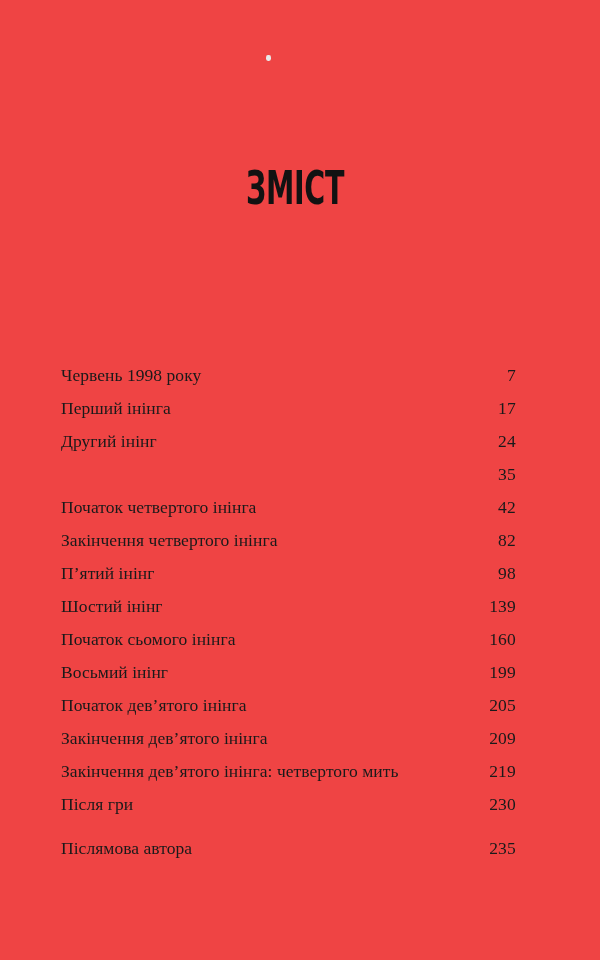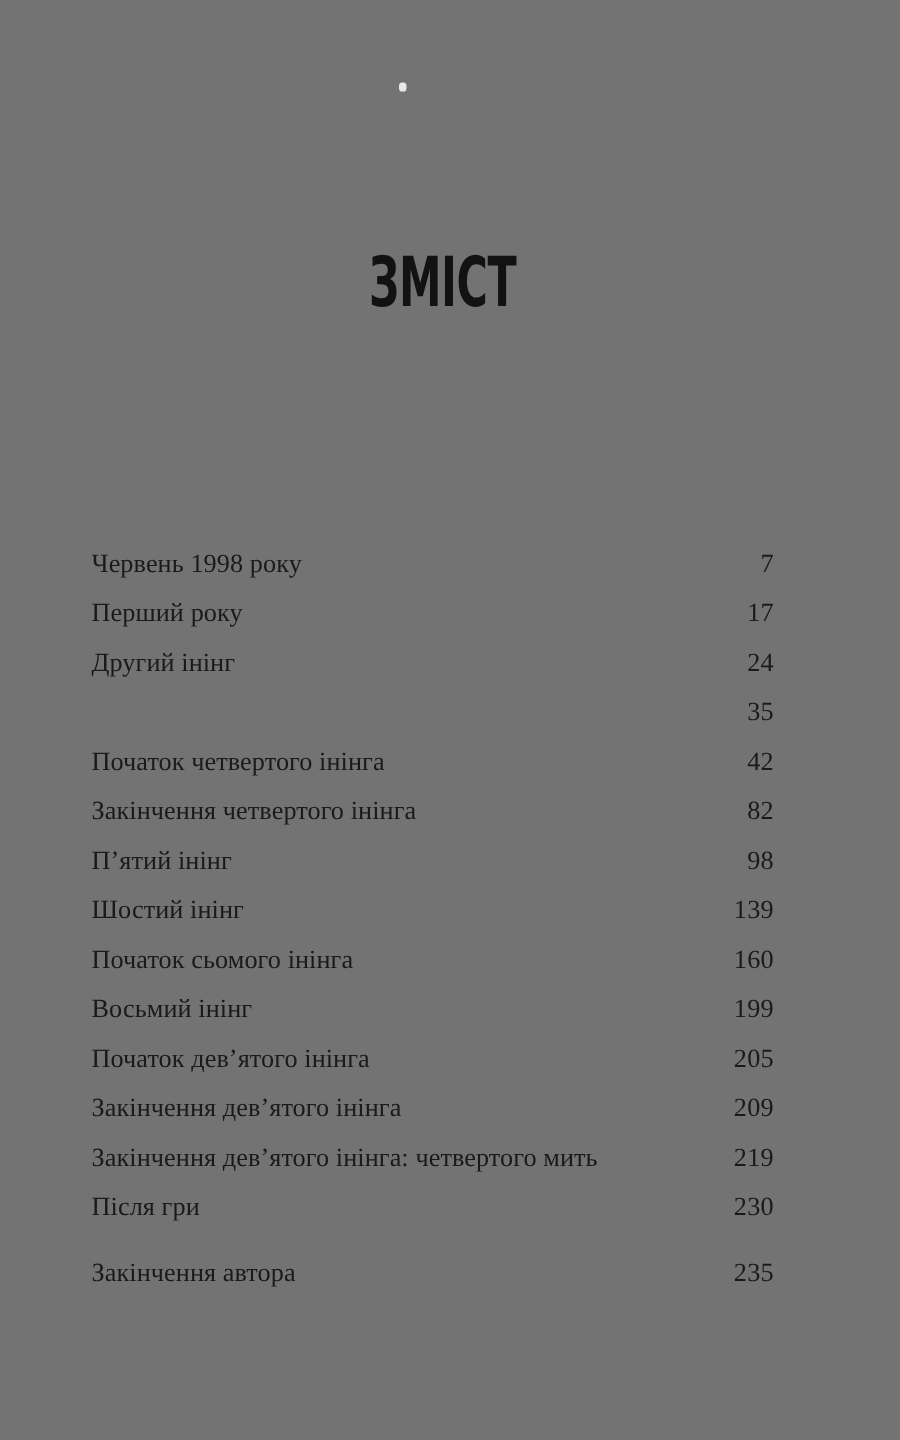--- a/index.html
+++ b/index.html
@@ -13,21 +13,21 @@
     position: relative;
     overflow: hidden;
     font-family: "Liberation Serif", "DejaVu Serif", serif;
     color: #1a1a1a;
     -webkit-font-smoothing: antialiased;
   }
 
   .page {
     position: absolute;
     inset: 0;
-    background: #737373;
+    background: #ef4444;
   }
 
   
   .scan-speck {
     position: absolute;
     left: 266px;
     top: 55px;
     width: 5px;
     height: 6px;
     background: #e9e9e9;
@@ -116,21 +116,21 @@
 
   <div class="toc-title">ЗМІСТ</div>
 
   <div class="toc-list">
       <div class="toc-entry tight">
         <span class="entry-label">Червень 1998 року</span>
         <span class="entry-leader"></span>
         <span class="entry-page">7</span>
       </div>
       <div class="toc-entry loose">
-        <span class="entry-label">Перший року</span>
+        <span class="entry-label">Перший інінга</span>
         <span class="entry-leader"></span>
         <span class="entry-page">17</span>
       </div>
       <div class="toc-entry tight">
         <span class="entry-label">Другий інінг</span>
         <span class="entry-leader"></span>
         <span class="entry-page">24</span>
       </div>
       <div class="toc-entry loose">
         <span class="entry-leader"></span>
@@ -180,19 +180,19 @@
         <span class="entry-label">Закінчення дев’ятого інінга: четвертого мить</span>
         <span class="entry-leader"></span>
         <span class="entry-page">219</span>
       </div>
       <div class="toc-entry tight">
         <span class="entry-label">Після гри</span>
         <span class="entry-leader"></span>
         <span class="entry-page">230</span>
       </div>
       <div class="toc-entry loose spaced-before">
-        <span class="entry-label">Закінчення автора</span>
+        <span class="entry-label">Післямова автора</span>
         <span class="entry-leader"></span>
         <span class="entry-page">235</span>
       </div>
     </div>
 
 </div>
 
 </body></html>

